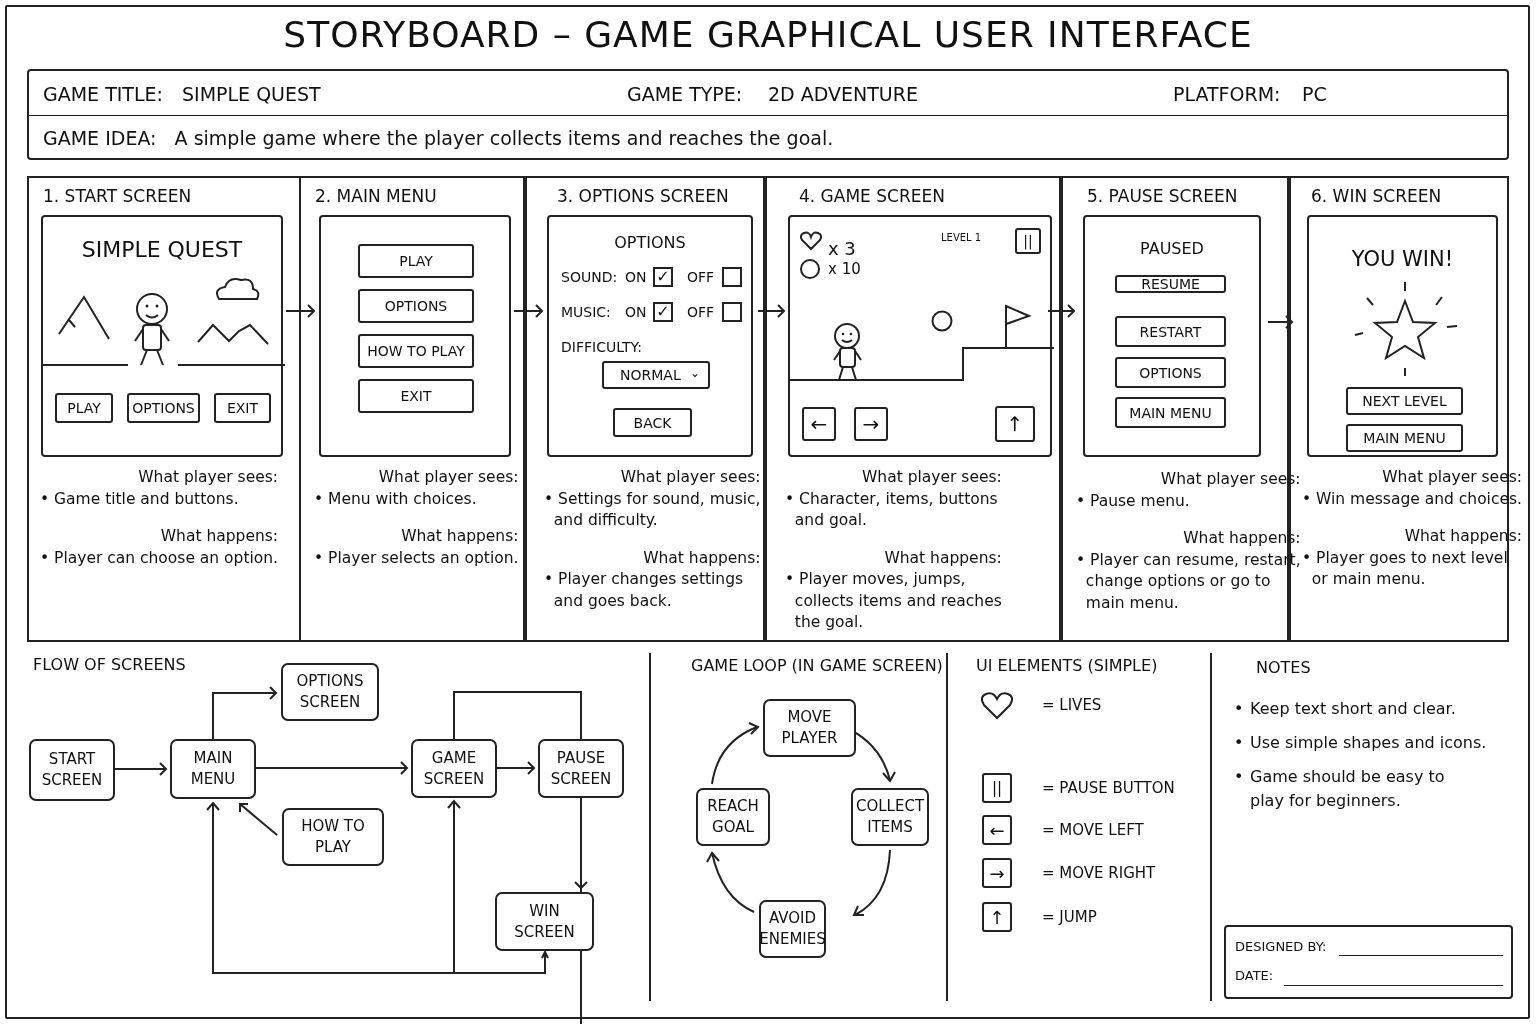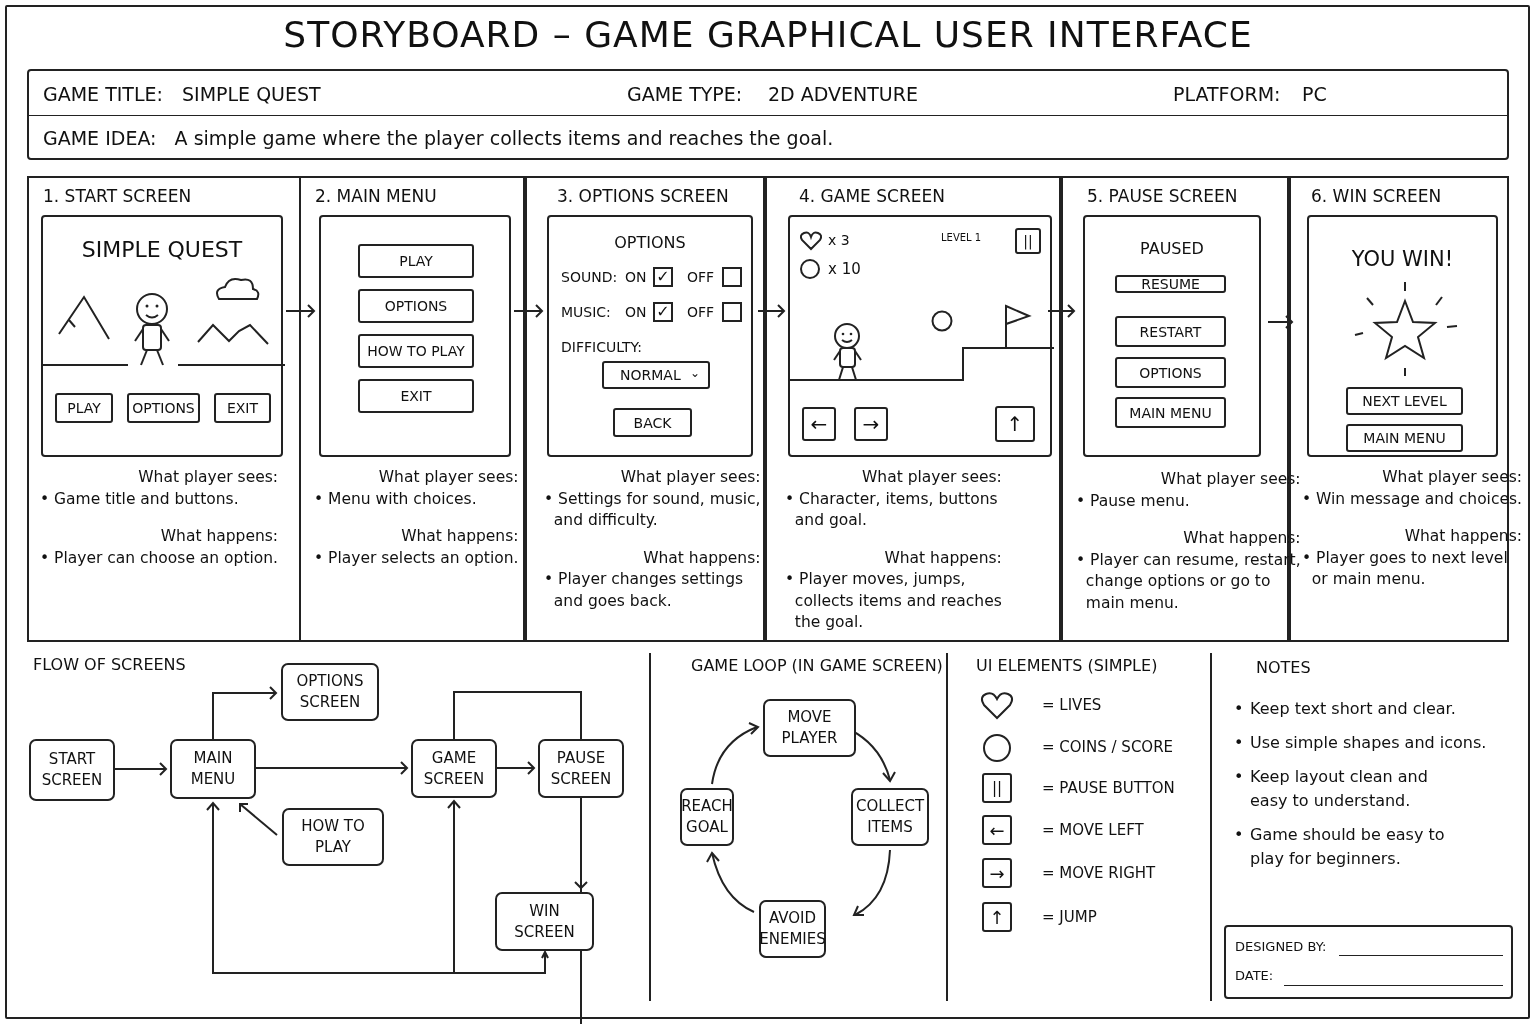--- a/index.html
+++ b/index.html
@@ -156,21 +156,21 @@
     <line class="arrow-line" x1="2" y1="9" x2="28" y2="9"></line>
     <polyline class="arrow-line" points="22,3 28,9 22,15"></polyline>
   </svg>
 
 <div class="panel" style="left:765px;width:296px">
   <div class="panel-title" style="left:32px">4.  GAME SCREEN</div>
   <div class="screen" style="left:21px;top:37px;width:264px;height:242px">
     <svg width="22" height="20" style="left:10px;top:14px">
         <path class="arrow-line" d="M11,18 L2,9 Q-1,4 4,2 Q9,0 11,6 Q13,0 18,2 Q23,4 20,9 Z"></path>
       </svg>
-    <span class="abs" style="left:38px;top:15px;font-size:14px">x 3</span>
+    <span class="abs" style="left:38px;top:21px;font-size:18px">x 3</span>
     <svg width="22" height="22" style="left:10px;top:42px">
         <circle class="arrow-line" cx="10" cy="10" r="9"></circle>
       </svg>
     <span class="abs" style="left:38px;top:43px;font-size:15px">x 10</span>
     <span class="abs" style="left:151px;top:15px;font-size:10px">LEVEL 1</span>
     <div class="btn" style="left:225px;top:11px;width:26px;height:26px;font-size:14px">
         <span>||</span>
       </div>
     <svg width="264" height="242" style="left:0;top:0">
       <g>
@@ -337,41 +337,35 @@
 PLAYER</span>
   </div>
 <div class="node" style="left:851px;top:788px;width:78px;height:58px">
     <span style="white-space:pre">COLLECT
 ITEMS</span>
   </div>
 <div class="node" style="left:759px;top:900px;width:67px;height:58px">
     <span style="white-space:pre">AVOID
 ENEMIES</span>
   </div>
-<div class="node" style="left:680px;top:788px;width:54px;height:58px">
+<div class="node" style="left:696px;top:788px;width:74px;height:58px">
     <span style="white-space:pre">REACH
 GOAL</span>
   </div>
 
 <div class="vdiv" style="left:946px;top:653px;height:348px"></div>
 
 <div class="sec-title" style="left:976px;top:656px">UI ELEMENTS (SIMPLE)</div>
 <div class="abs" style="left:970px;top:688px;width:240px;height:310px">
   <div class="legend-row" style="top:0">
     <svg width="32" height="30" style="left:11px;top:3px">
         <path class="arrow-line" d="M16,27 L3,14 Q-2,6 5,3 Q12,0 16,8 Q20,0 27,3 Q34,6 29,14 Z"></path>
       </svg>
     <span class="legend-lbl">=  LIVES</span>
   </div>
-  <div class="legend-row" style="top:42px">
-    <svg width="32" height="30" style="left:13px;top:4px">
-        <circle class="arrow-line" cx="14" cy="14" r="13"></circle>
-      </svg>
-    <span class="legend-lbl">=  COINS / SCORE</span>
-  </div>
   <div class="legend-row" style="top:83px">
     <div class="btn" style="left:12px;top:2px;width:30px;height:30px;font-size:15px">||</div>
     <span class="legend-lbl">=  PAUSE BUTTON</span>
   </div>
   <div class="legend-row" style="top:125px">
     <div class="btn" style="left:12px;top:2px;width:30px;height:30px;font-size:18px">←</div>
     <span class="legend-lbl">=  MOVE LEFT</span>
   </div>
   <div class="legend-row" style="top:168px">
     <div class="btn" style="left:12px;top:2px;width:30px;height:30px;font-size:18px">→</div>
@@ -382,22 +376,20 @@
     <span class="legend-lbl">=  JUMP</span>
   </div>
 </div>
 
 <div class="vdiv" style="left:1210px;top:653px;height:348px"></div>
 
 <div class="sec-title" style="left:1256px;top:658px">NOTES</div>
 <ul class="abs notes" style="left:1234px;top:697px;width:290px">
   <li>Keep text short and clear.</li>
   <li>Use simple shapes and icons.</li>
-  <li>Keep layout clean and
-easy to understand.</li>
   <li>Game should be easy to
 play for beginners.</li>
 </ul>
 <div class="abs" style="left:1224px;top:925px;width:289px;height:74px;border:2px solid #222;border-radius:4px">
   <span class="abs" style="left:9px;top:12px;font-size:13px">DESIGNED BY:</span>
   <div class="abs" style="left:113px;top:28px;width:164px;border-bottom:1.5px solid #222"></div>
   <span class="abs" style="left:9px;top:41px;font-size:13px">DATE:</span>
   <div class="abs" style="left:58px;top:58px;width:219px;border-bottom:1.5px solid #222"></div>
 </div>
 

